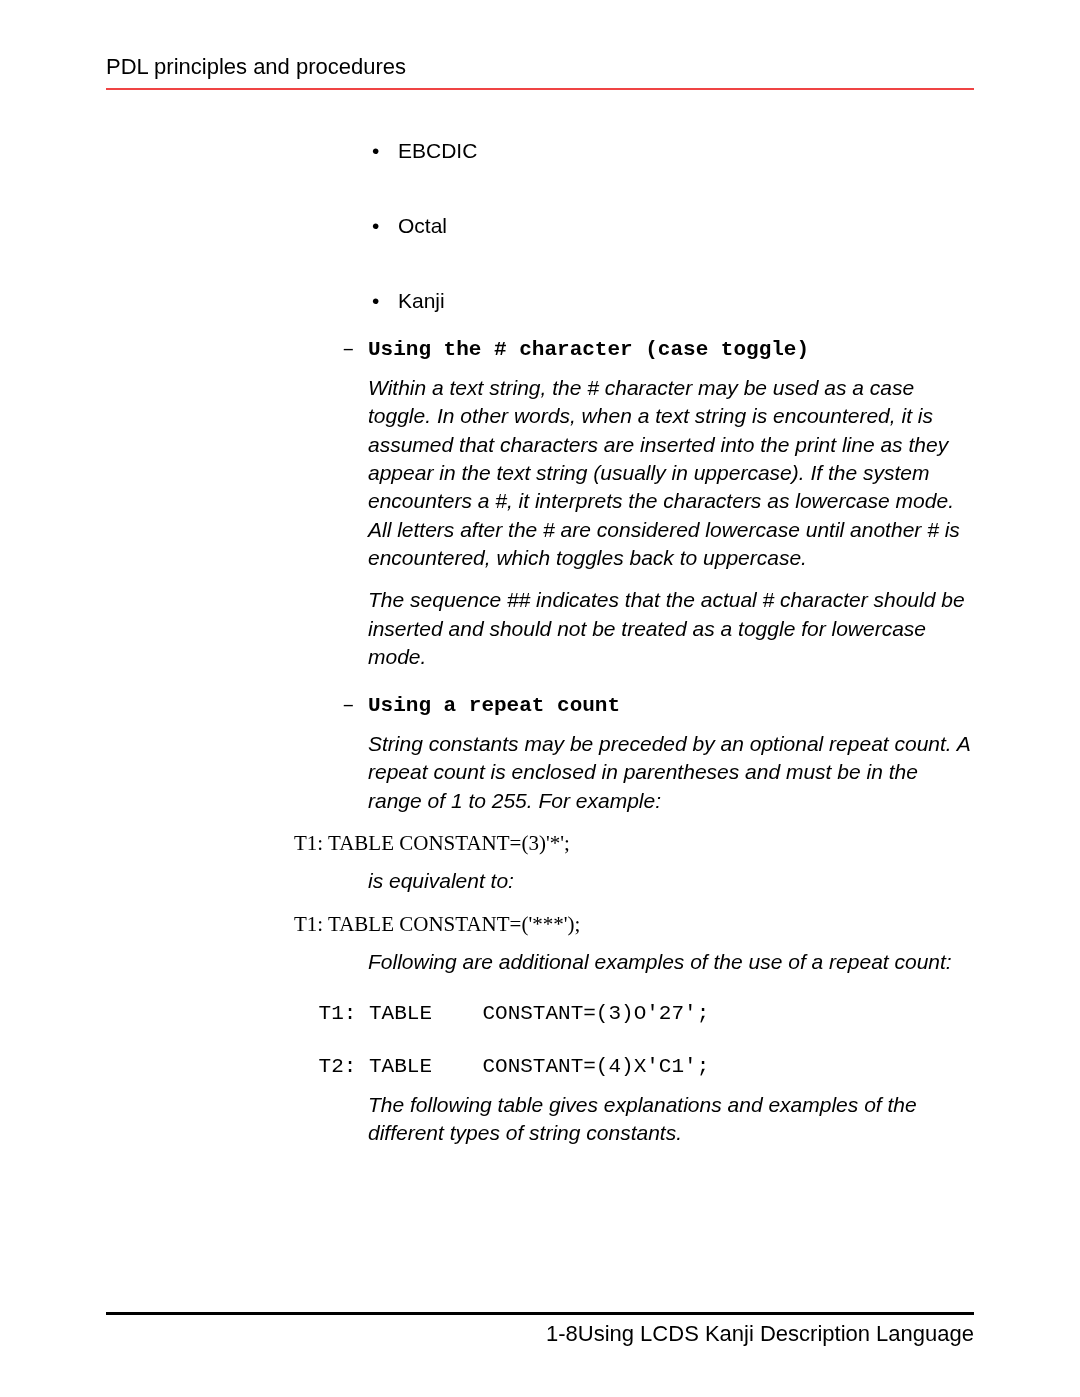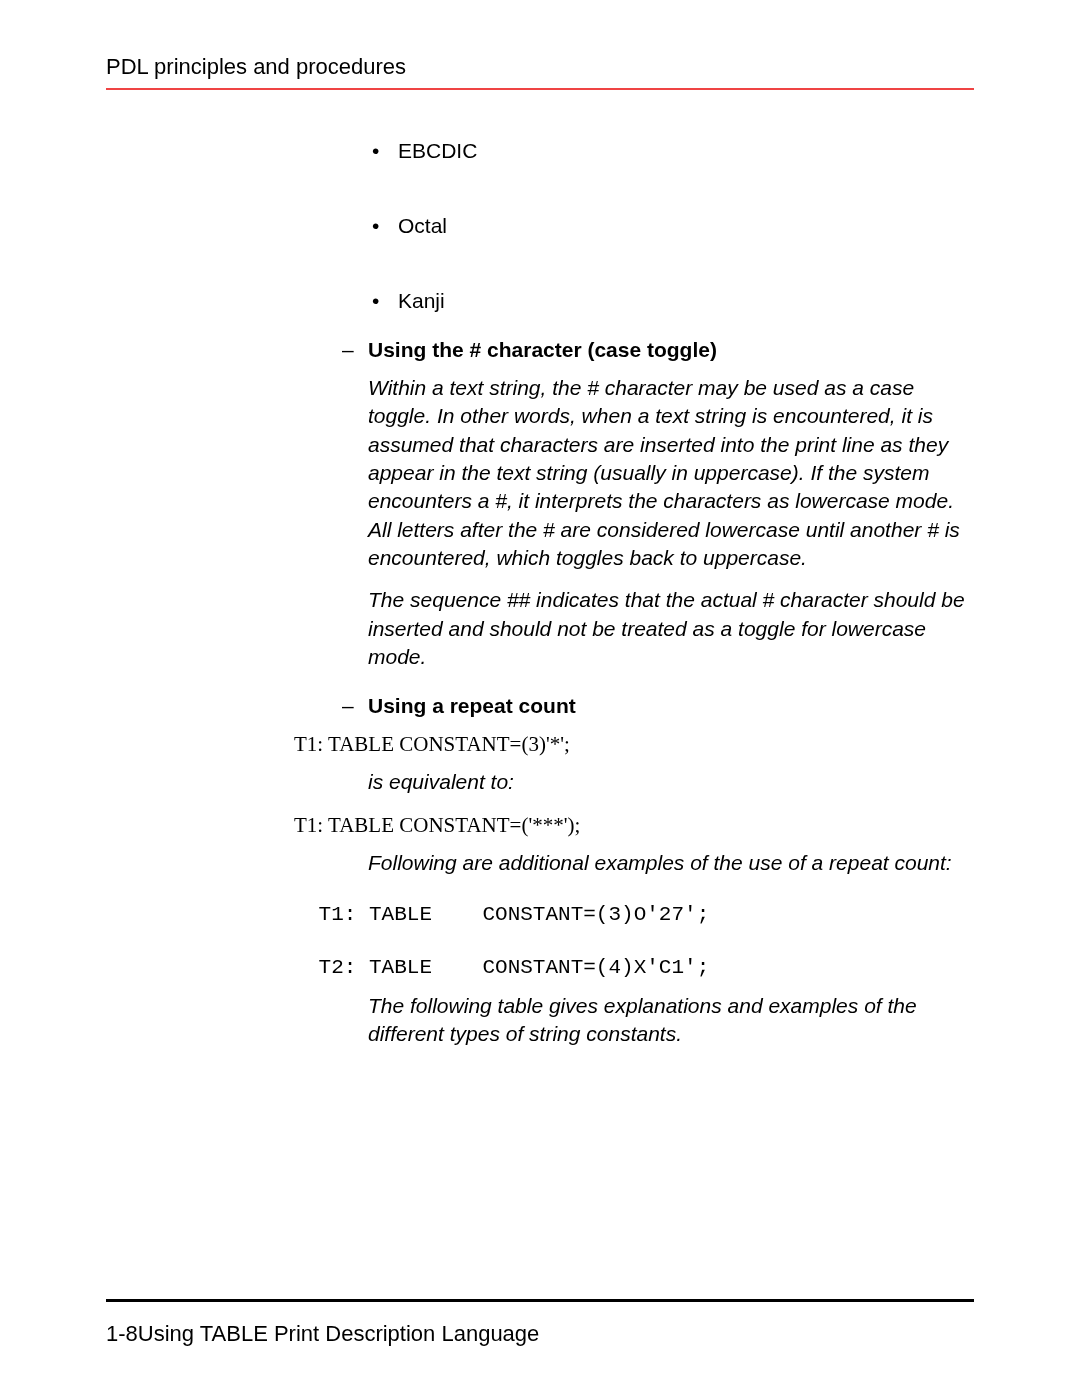--- a/index.html
+++ b/index.html
@@ -20,21 +20,21 @@
   .header-title { font-size: 22px; }
   .content { padding-left: 230px; }
   .bullet-list { list-style: none; margin-bottom: 14px; margin-left: 32px; }
   .bullet-list li { position: relative; padding-left: 30px; margin-bottom: 2px; margin-top: 47px; }
   .bullet-list li::before {
     content: "•";
     position: absolute;
     left: 4px;
     top: 0;
   }
-  .dash-item { position: relative; padding-left: 32px; margin-top: 20px; margin-bottom: 10px; }
+  .dash-item { position: relative; padding-left: 32px; margin-top: 20px; margin-bottom: 10px; font-family: Liberation Mono, monospace; }
   .dash-item::before {
     content: "–";
     position: absolute;
     left: 6px;
     top: 0;
   }
   .dash-item .heading { font-weight: bold; }
   .para { margin: 10px 0 14px 32px; font-style: italic; }
   .code-block {
     font-family: Liberation Serif, serif;
@@ -47,23 +47,23 @@
     font-size: 21px;
     white-space: pre;
     margin: 24px 0 8px -30px;
   }
   .footer {
     position: absolute;
     left: 106px;
     right: 106px;
     bottom: 48px;
     border-top: 3px solid #000;
-    padding-top: 17px;
+    padding-top: 4px;
     display: flex;
-    justify-content: flex-start;
+    justify-content: flex-end;
     font-size: 22px;
     margin-top: 33px;
   }
 </style>
 </head>
 <body>
 
 <div class="header">
   <div class="header-title">PDL principles and procedures</div>
 </div>
@@ -78,27 +78,28 @@
 
   <div class="dash-item">
     <span class="heading">Using the # character (case toggle)</span>
   </div>
   <p class="para">Within a text string, the # character may be used as a case toggle. In other words, when a text string is encountered, it is assumed that characters are inserted into the print line as they appear in the text string (usually in uppercase). If the system encounters a #, it interprets the characters as lowercase mode. All letters after the # are considered lowercase until another # is encountered, which toggles back to uppercase.</p>
   <p class="para">The sequence ## indicates that the actual # character should be inserted and should not be treated as a toggle for lowercase mode.</p>
 
   <div class="dash-item">
     <span class="heading">Using a repeat count</span>
   </div>
+  <p class="para">String constants may be preceded by an optional repeat count. A repeat count is enclosed in parentheses and must be in the range of 1 to 255. For example:</p>
   <div class="code-block">T1: TABLE CONSTANT=(3)'*';</div>
   <p class="para">is equivalent to:</p>
   <div class="code-block">T1: TABLE CONSTANT=('***');</div>
   <p class="para">Following are additional examples of the use of a repeat count:</p>
   <div class="code-block-indent"> T1: TABLE    CONSTANT=(3)O'27';</div>
   <div class="code-block-indent"> T2: TABLE    CONSTANT=(4)X'C1';</div>
 
   <p class="para">The following table gives explanations and examples of the different types of string constants.</p>
 
 </div>
 
 <div class="footer">
   <span>1-8</span>
-  <span>Using TABLE Print Description Language</span>
+  <span>Using LCDS Kanji Description Language</span>
 </div>
 
 </body></html>

